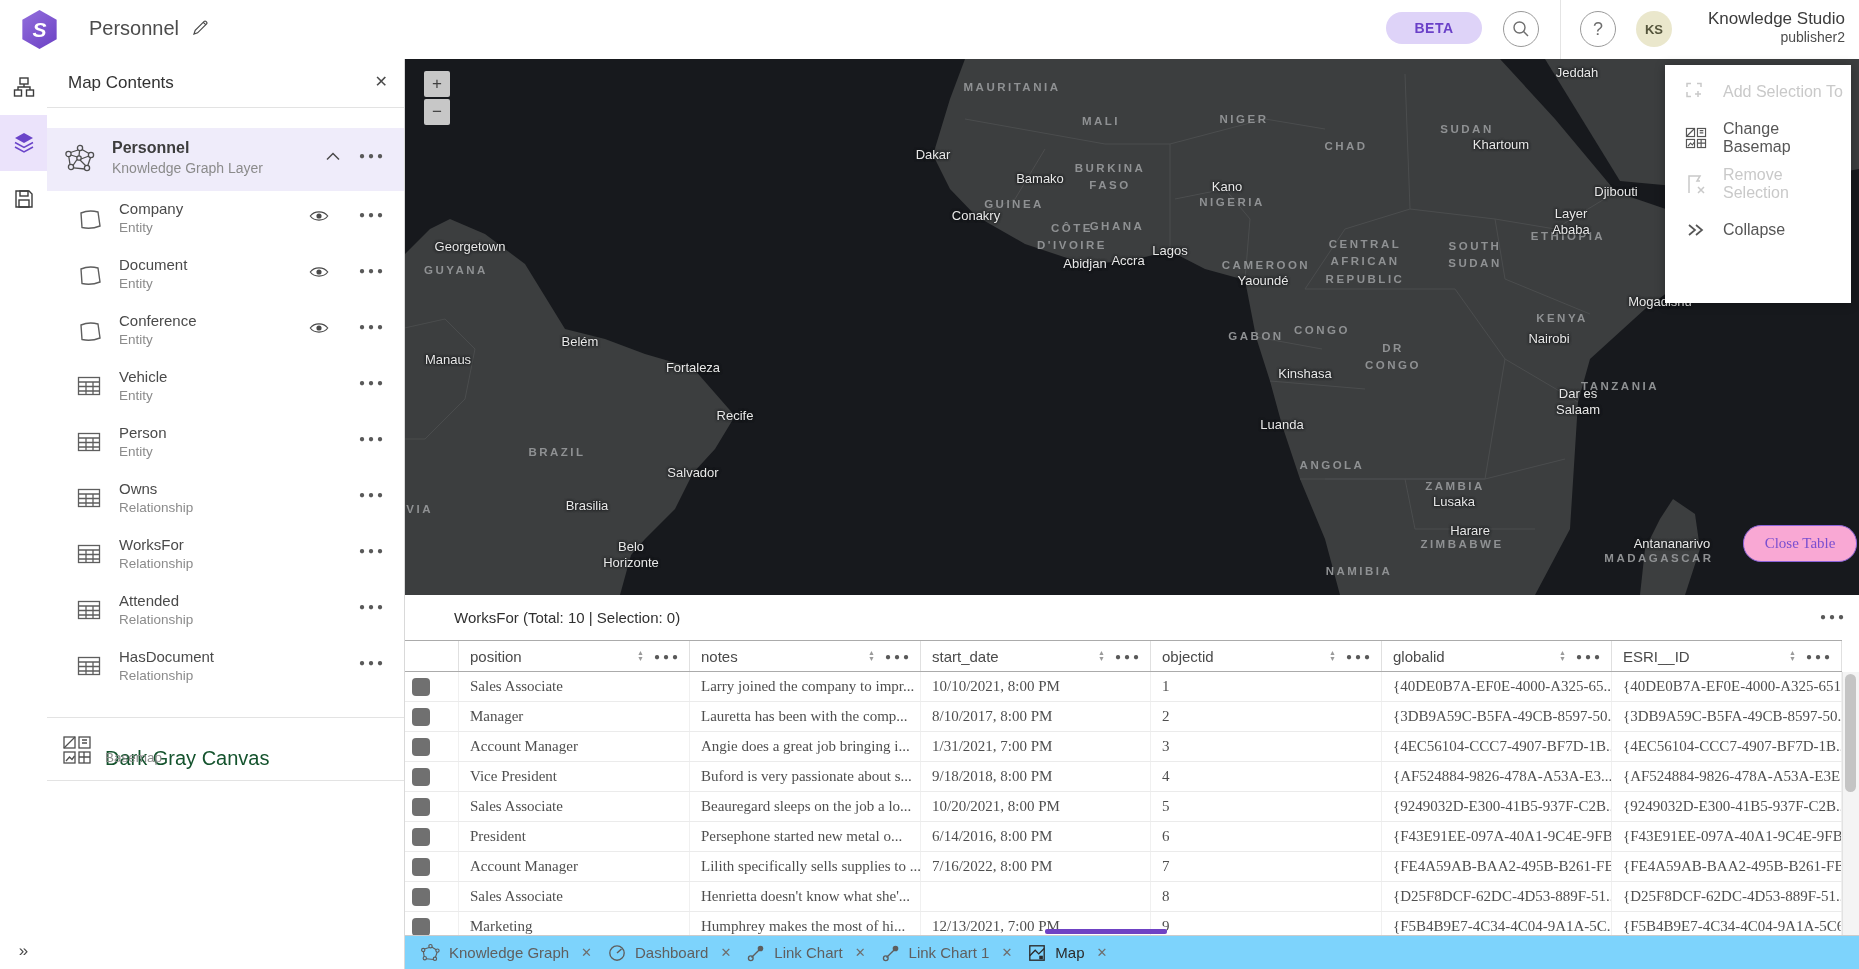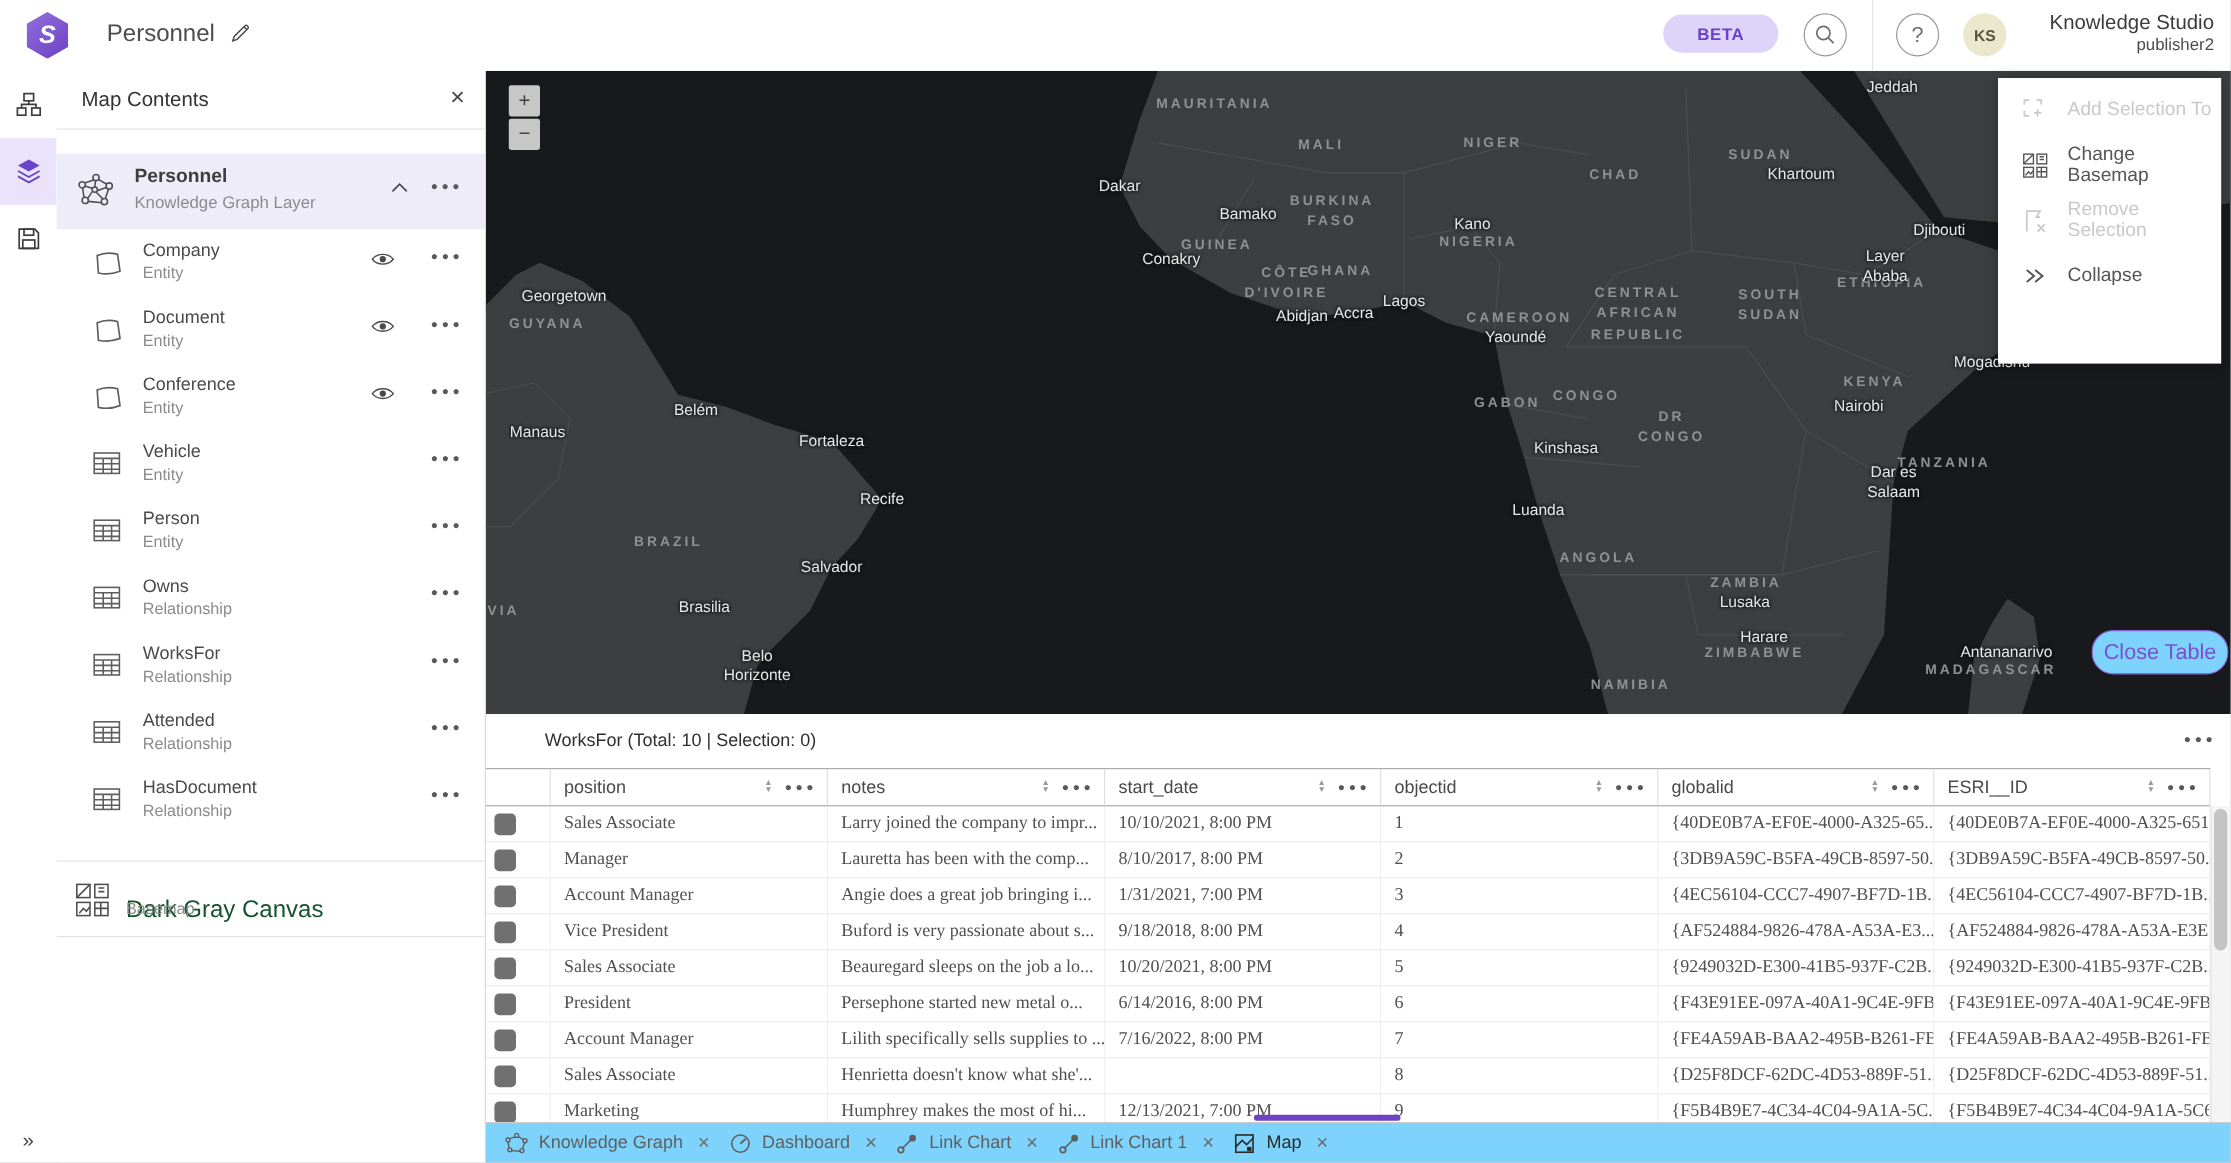--- a/index.html
+++ b/index.html
@@ -66,23 +66,23 @@
   .cityLabel{position:absolute;transform:translate(-50%,-50%);color:#e8e8e8;font-size:13px;
           font-weight:normal;white-space:pre-line;text-align:center;line-height:1.25;
           text-shadow:0 0 3px #101214,0 0 3px #101214;}
   #zoomCtl{position:absolute;left:19px;top:12px;width:26px;z-index:5;}
   .zbtn{width:26px;height:26px;background:#c7c7c7;color:#3f3f3f;font-size:17px;line-height:26px;
         text-align:center;margin-bottom:2px;border-radius:2px;cursor:pointer;}
   #attrib{position:absolute;left:0;bottom:0;width:100%;height:14px;background:#d6d6d6;z-index:6;
           font-size:11px;color:#3f3f3f;line-height:14px;}
   #attribLeft{position:absolute;left:4px;}
   #attribRight{position:absolute;right:4px;}
-  #closeTable{position:absolute;left:1338px;top:466px;width:112px;height:35px;background:#7dd3fc;
-          border:1px solid #8a63d8;border-radius:18px;color:#7a4fd0;font-size:18px;z-index:8;
-          display:flex;align-items:center;justify-content:center;cursor:pointer;}
+  #closeTable{position:absolute;left:1338px;top:466px;width:112px;height:35px;background:#f9a8d4;
+          border:1px solid #8a63d8;border-radius:18px;color:#7a4fd0;font-size:15px;z-index:8;
+          display:flex;align-items:center;justify-content:center;cursor:pointer;font-family:Liberation Serif, serif;}
   
   #menu{position:absolute;left:1665px;top:65px;width:186px;height:238px;background:#fff;z-index:70;
         box-shadow:0 1px 10px rgba(0,0,0,.3);padding-top:4px;box-sizing:border-box;}
   .mItem{height:46px;display:flex;align-items:center;padding-left:20px;font-size:16px;color:#565656;cursor:pointer;}
   .mItem .mi{width:22px;height:22px;margin-right:16px;display:flex;align-items:center;justify-content:center;}
   .mItem.disabled{color:#c9c9c9;cursor:default;}
   
   #tablePanel{position:absolute;left:405px;top:595px;width:1454px;height:340px;background:#fff;overflow:hidden;}
   #tblTitleRow{position:relative;height:45px;}
   #tblTitle{position:absolute;left:49px;top:14px;font-size:15px;color:#303030;}

